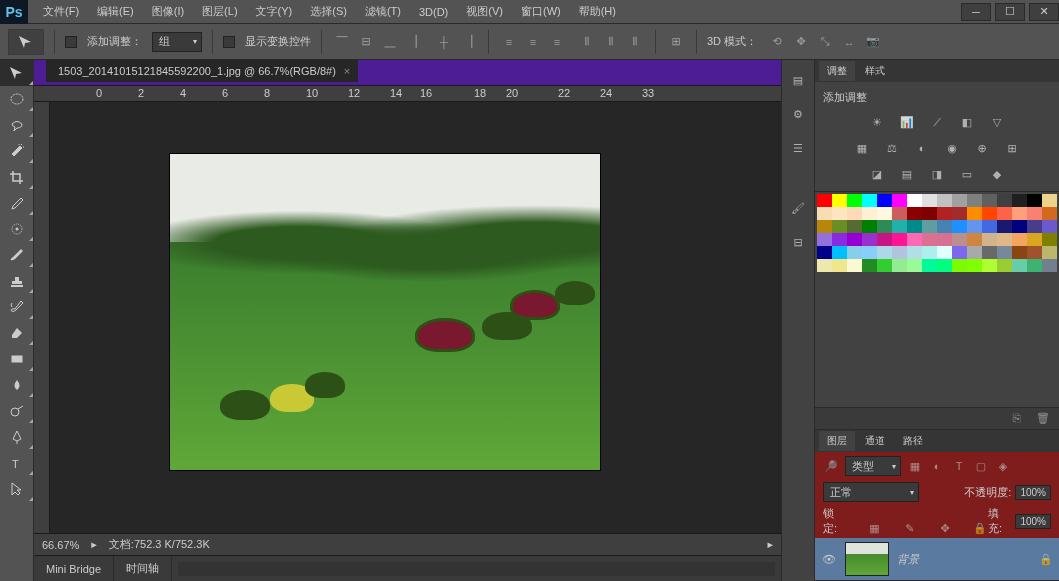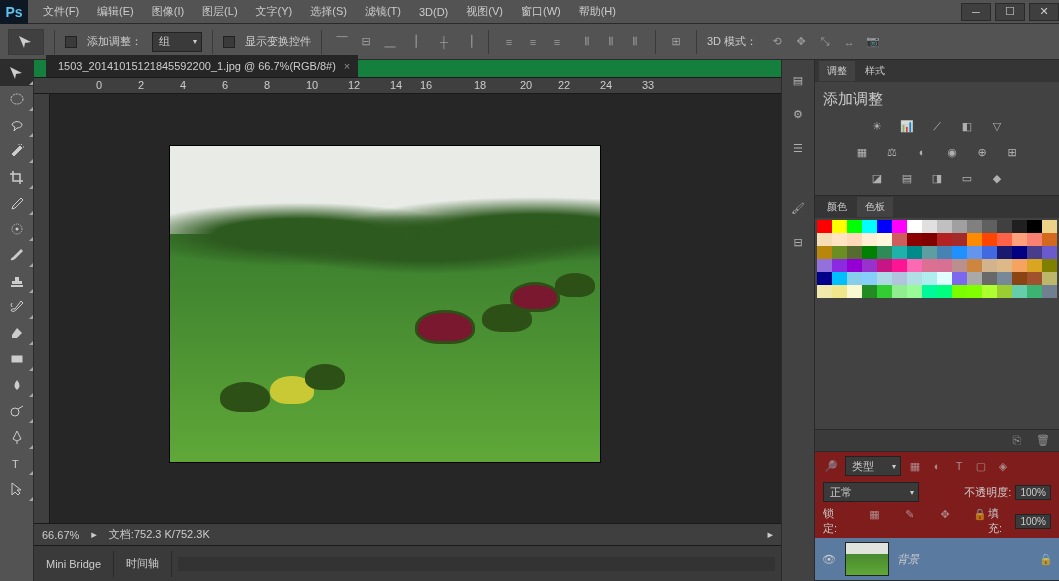--- a/index.html
+++ b/index.html
@@ -16,52 +16,52 @@
 .dd::after{content:"▾";position:absolute;right:4px;font-size:8px}
 .sep{width:1px;height:24px;background:#3a3a3a}
 .small-ic{width:20px;height:20px;display:flex;align-items:center;justify-content:center;opacity:.6}
 .icon-row{display:flex;gap:4px}
 .main{flex:1;display:flex;min-height:0}
 .toolbar{width:34px;background:#535353;display:flex;flex-direction:column;border-right:1px solid #2a2a2a}
 .tool{width:34px;height:26px;display:flex;align-items:center;justify-content:center;cursor:pointer;position:relative}
 .tool.active{background:#2d2d2d}
 .tool-tri{position:absolute;bottom:1px;right:1px;width:0;height:0;border-right:4px solid #aaa;border-top:4px solid transparent}
 .center{flex:1;display:flex;flex-direction:column;background:#262626;min-width:0}
-.doctab-row{height:18px;background:#15803d;display:flex;align-items:flex-end;padding-left:12px;border-bottom:1px solid #1a1a1a}
+.doctab-row{height:26px;background:#4c1d95;display:flex;align-items:flex-start;padding-left:12px;border-bottom:1px solid #1a1a1a}
 .doctab{height:22px;background:#262626;padding:0 8px 0 12px;display:flex;align-items:center;gap:8px;font-size:11px}
 .close-x{cursor:pointer;opacity:.6}
 .ruler-h{height:16px;background:#3f3f3f;border-bottom:1px solid #1a1a1a;position:relative;overflow:hidden;font-size:9px}
 .ruler-h span{position:absolute;top:1px}
 .canvas-wrap{flex:1;display:flex;min-height:0}
 .ruler-v{width:16px;background:#3f3f3f;border-right:1px solid #1a1a1a}
 .canvas-area{flex:1;background:#262626;display:flex;align-items:flex-start;justify-content:flex-start;padding:52px 0 0 120px;position:relative;overflow:hidden}
 .photo{width:430px;height:316px;background:linear-gradient(to bottom,#e8ebe6 0%,#e8ebe6 28%,#3a7d2e 28%,#5fa838 100%);position:relative;box-shadow:0 0 0 1px #000}
 .photo::before{content:"";position:absolute;top:16%;left:0;right:0;height:30%;background:radial-gradient(ellipse at 30% 40%,#2d5a1f 20%,transparent 40%),radial-gradient(ellipse at 60% 50%,#2d5a1f 25%,transparent 45%),radial-gradient(ellipse at 85% 35%,#2d5a1f 18%,transparent 38%)}
 .bush{position:absolute;border-radius:50% 50% 40% 40%}
 .b1{width:50px;height:30px;background:#2d5016;left:50px;bottom:50px}
 .b2{width:44px;height:28px;background:#c9c936;left:100px;bottom:58px}
 .b3{width:40px;height:26px;background:#2d5016;left:135px;bottom:72px}
 .b4{width:60px;height:34px;background:#7a1830;left:245px;bottom:118px;border:3px solid #2d5016}
 .b5{width:50px;height:28px;background:#2d5016;left:312px;bottom:130px}
 .b6{width:50px;height:30px;background:#7a1830;left:340px;bottom:150px;border:3px solid #2d5016}
 .b7{width:40px;height:24px;background:#2d5016;left:385px;bottom:165px}
 .statusbar{height:22px;background:#3f3f3f;display:flex;align-items:center;padding:0 8px;gap:12px;border-top:1px solid #1a1a1a;font-size:11px}
 .status-arrow{margin-left:auto;cursor:pointer}
-.bottom-tabs{height:36px;background:#3a3a3a;display:flex;align-items:center;border-top:1px solid #1a1a1a}
+.bottom-tabs{height:26px;background:#3a3a3a;display:flex;align-items:center;border-top:1px solid #1a1a1a}
 .btab{padding:0 12px;height:26px;display:flex;align-items:center;cursor:pointer;border-right:1px solid #2a2a2a}
 .side-dock{width:34px;background:#424242;display:flex;flex-direction:column;align-items:center;padding-top:8px;gap:10px;border-left:1px solid #2a2a2a;border-right:1px solid #2a2a2a}
 .dock-ic{width:24px;height:24px;display:flex;align-items:center;justify-content:center;cursor:pointer;opacity:.8}
 .dock-gap{height:16px}
 .panels{width:244px;background:#7f1d1d;display:flex;flex-direction:column;overflow:hidden}
 .panel{border-bottom:1px solid #2a2a2a;display:flex;flex-direction:column}
 .panel-tabs{height:22px;background:#353535;display:flex;align-items:center;padding-left:4px;gap:2px}
 .ptab{padding:0 8px;height:20px;display:flex;align-items:center;cursor:pointer;font-size:10px}
 .ptab.active{background:#424242}
 .panel-body{padding:8px;background:#424242}
-.adj-title{font-size:15px;margin-bottom:8px}
+.adj-title{font-size:11px;margin-bottom:8px}
 .adj-icons{display:flex;flex-wrap:wrap;gap:10px;justify-content:center;padding:0 8px}
 .adj-ic{width:20px;height:18px;display:flex;align-items:center;justify-content:center;opacity:.8;cursor:pointer}
 .swatches{display:grid;grid-template-columns:repeat(16,1fr);gap:0;padding:0}
 .sw{width:15px;height:13px;cursor:pointer}
 .panel-footer{height:22px;background:#3a3a3a;display:flex;align-items:center;justify-content:flex-end;gap:10px;padding:0 8px;border-top:1px solid #2a2a2a}
 .blend-row,.lock-row{display:flex;align-items:center;justify-content:space-between;padding:2px 8px;font-size:10px}
 .pct{background:#3a3a3a;padding:1px 4px;font-size:10px;border:1px solid #222}
 .layer-item{display:flex;align-items:center;height:42px;padding:0 6px;gap:8px;background:#5a7aa0}
 .eye{width:16px;text-align:center;cursor:pointer}
 .thumb{width:44px;height:34px;background:linear-gradient(to bottom,#dfe4dd 0%,#dfe4dd 35%,#4a8a2e 35%,#5fa838 100%);border:1px solid #222}
@@ -265,21 +265,21 @@
       <span style="left:62px">0</span>
       <span style="left:104px">2</span>
       <span style="left:146px">4</span>
       <span style="left:188px">6</span>
       <span style="left:230px">8</span>
       <span style="left:272px">10</span>
       <span style="left:314px">12</span>
       <span style="left:356px">14</span>
       <span style="left:386px">16</span>
       <span style="left:440px">18</span>
-      <span style="left:486px">20</span>
+      <span style="left:472px">20</span>
       <span style="left:524px">22</span>
       <span style="left:566px">24</span>
       <span style="left:608px">33</span>
     </div>
     <div class="canvas-wrap">
       <div class="ruler-v"></div>
       <div class="canvas-area">
         <div class="photo">
           <div class="bush b1"></div>
           <div class="bush b2"></div>
@@ -341,24 +341,20 @@
           <div class="adj-ic">◪</div>
           <div class="adj-ic">▤</div>
           <div class="adj-ic">◨</div>
           <div class="adj-ic">▭</div>
           <div class="adj-ic">◆</div>
         </div>
       </div>
     </div>
 
     <div class="panel" style="flex:1;min-height:0">
-      <div class="panel-tabs">
-        <div class="ptab">颜色</div>
-        <div class="ptab active">色板</div>
-      </div>
       <div class="panel-body" style="padding:2px 2px 0 2px;flex:1">
         <div class="swatches" id="swatches">
             <div class="sw" style="background: rgb(255, 0, 0);"></div>
             <div class="sw" style="background: rgb(255, 255, 0);"></div>
             <div class="sw" style="background: rgb(0, 255, 0);"></div>
             <div class="sw" style="background: rgb(0, 255, 255);"></div>
             <div class="sw" style="background: rgb(0, 0, 255);"></div>
             <div class="sw" style="background: rgb(255, 0, 255);"></div>
             <div class="sw" style="background: rgb(255, 255, 255);"></div>
             <div class="sw" style="background: rgb(224, 224, 224);"></div>
@@ -452,38 +448,43 @@
             <div class="sw" style="background: rgb(112, 128, 144);"></div>
           </div>
       </div>
       <div class="panel-footer">
         <span class="mini-ic">⎘</span>
         <span class="mini-ic">🗑</span>
       </div>
     </div>
 
     <div class="panel">
+      <div class="panel-tabs">
+        <div class="ptab active">图层</div>
+        <div class="ptab">通道</div>
+        <div class="ptab">路径</div>
+      </div>
       <div class="filter-row">
         <span class="mini-ic">🔎</span>
         <div class="dd">类型</div>
         <span class="mini-ic">▦</span>
         <span class="mini-ic">◐</span>
         <span class="mini-ic">T</span>
         <span class="mini-ic">▢</span>
         <span class="mini-ic">◈</span>
       </div>
       <div class="blend-row">
         <div class="dd" style="min-width:96px">正常</div>
         <div style="display:flex;align-items:flex-start;gap:4px">
           <span>不透明度:</span>
           <span class="pct">100%</span>
         </div>
       </div>
       <div class="lock-row">
-        <div style="display:flex;align-items:flex-start;gap:20px">
+        <div style="display:flex;align-items:flex-end;gap:20px">
           <span>锁定:</span>
           <span class="mini-ic">▦</span>
           <span class="mini-ic">✎</span>
           <span class="mini-ic">✥</span>
           <span class="mini-ic">🔒</span>
         </div>
         <div style="display:flex;align-items:center;gap:4px">
           <span>填充:</span>
           <span class="pct">100%</span>
         </div>

